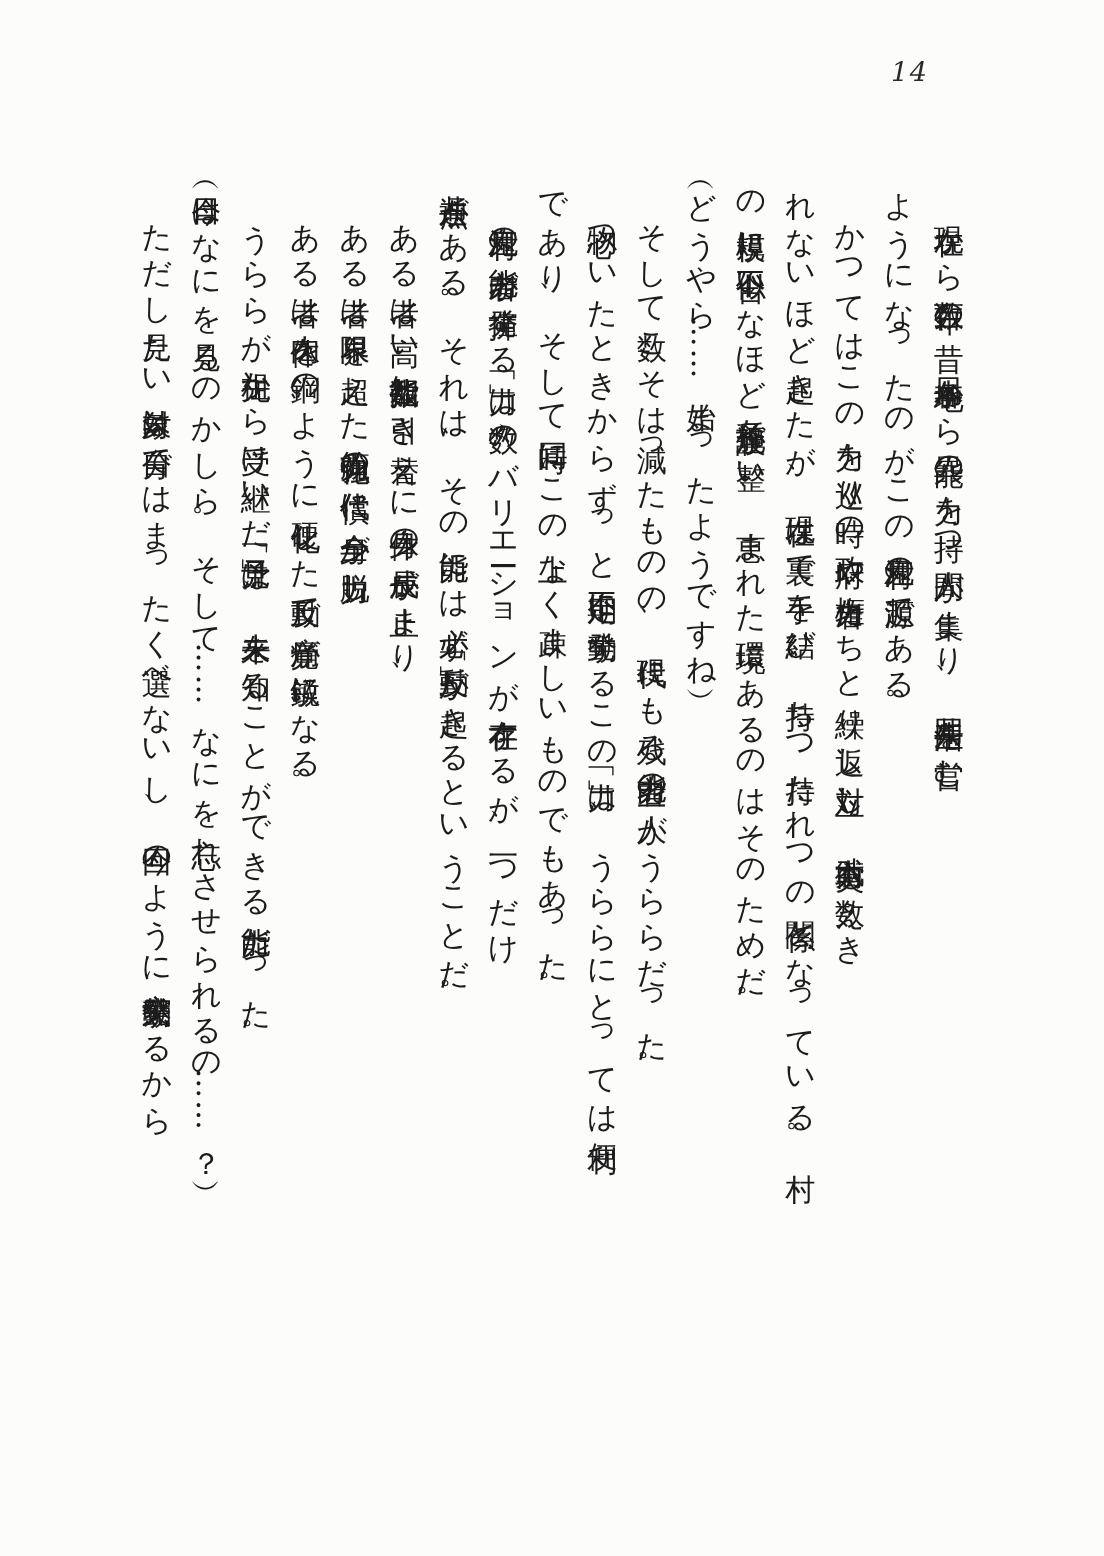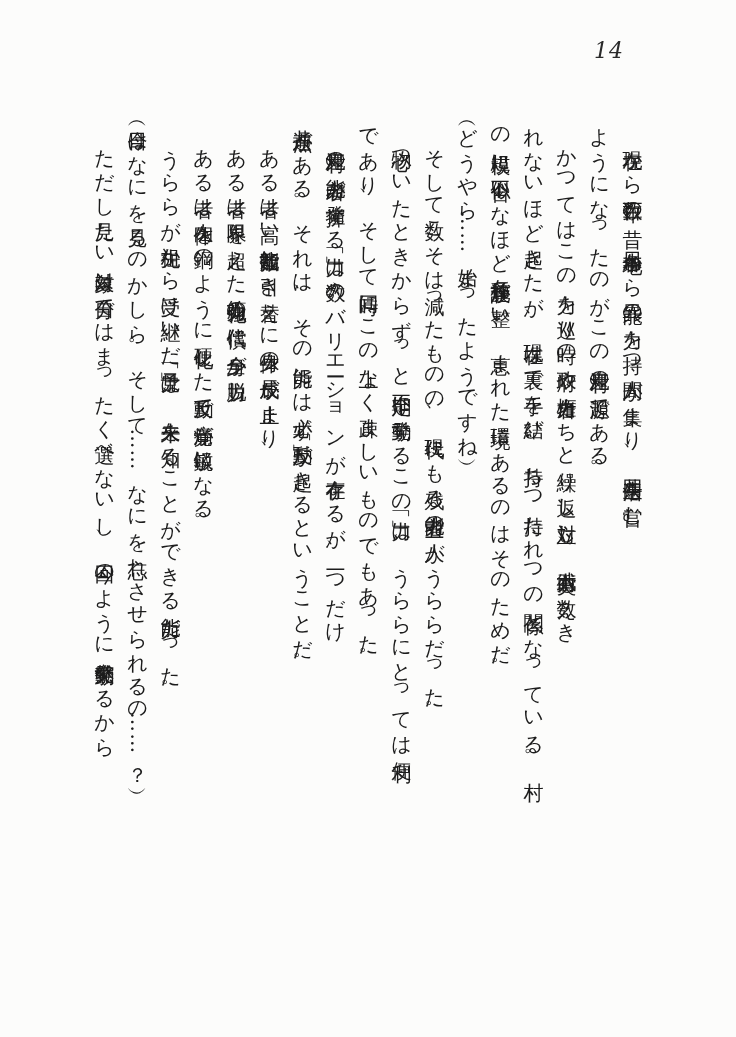--- a/index.html
+++ b/index.html
@@ -16,21 +16,21 @@
   }
   .page {
     position: absolute;
     inset: 0;
     background: #fcfcfb;
   }
   .page-number {
     position: absolute;
     top: 38px;
     left: 594px;
-    font-size: 22px;
+    font-size: 18px;
     font-style: italic;
     color: #2a2a2a;
     letter-spacing: 1px;
   }
   .text-block {
     position: absolute;
     top: 114px;
     left: 87px;
     width: 562px;
     height: 812px;

